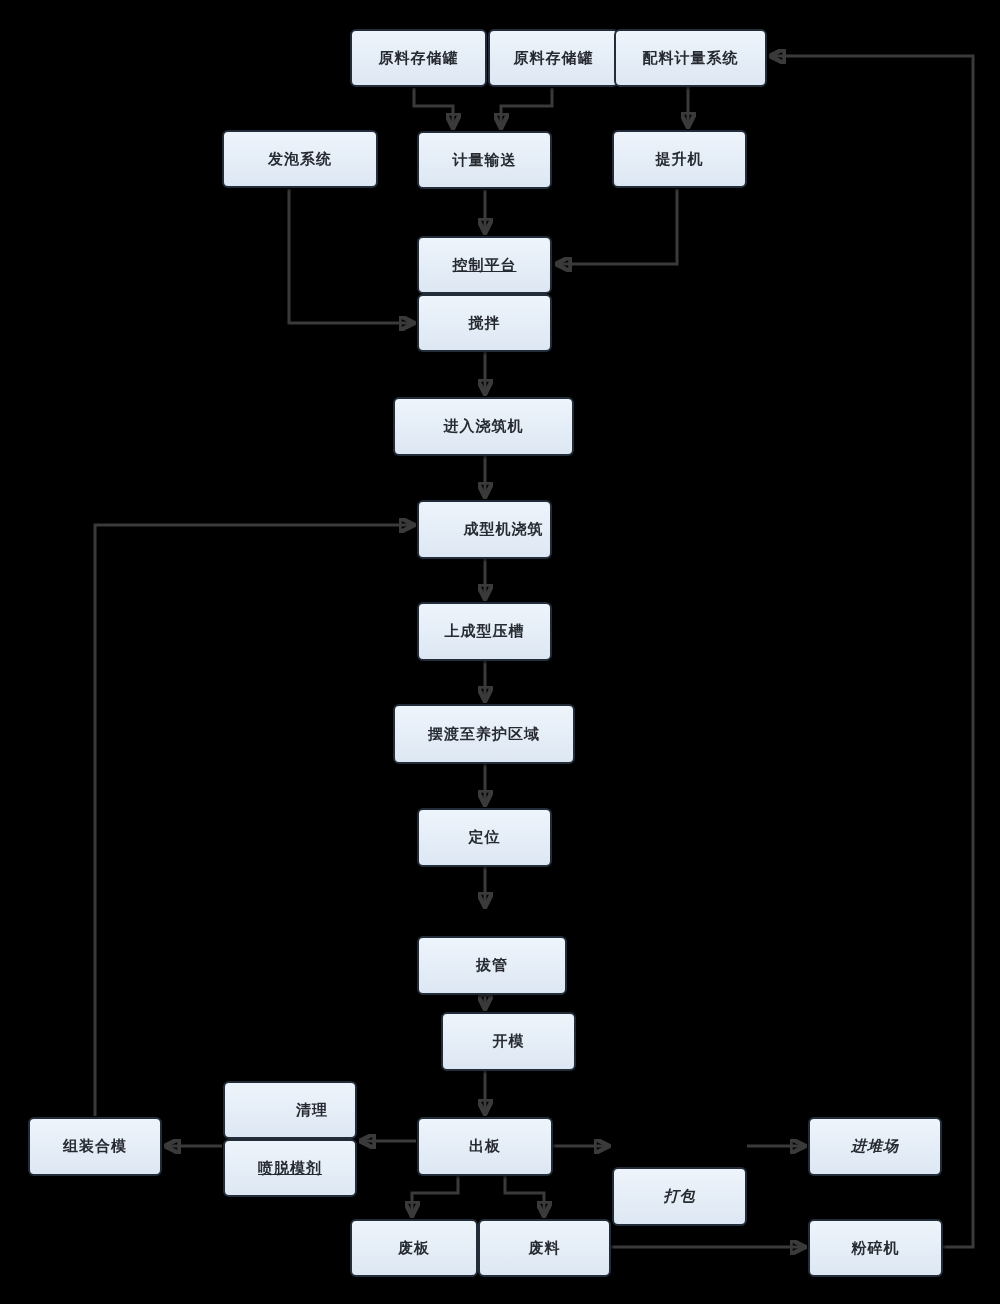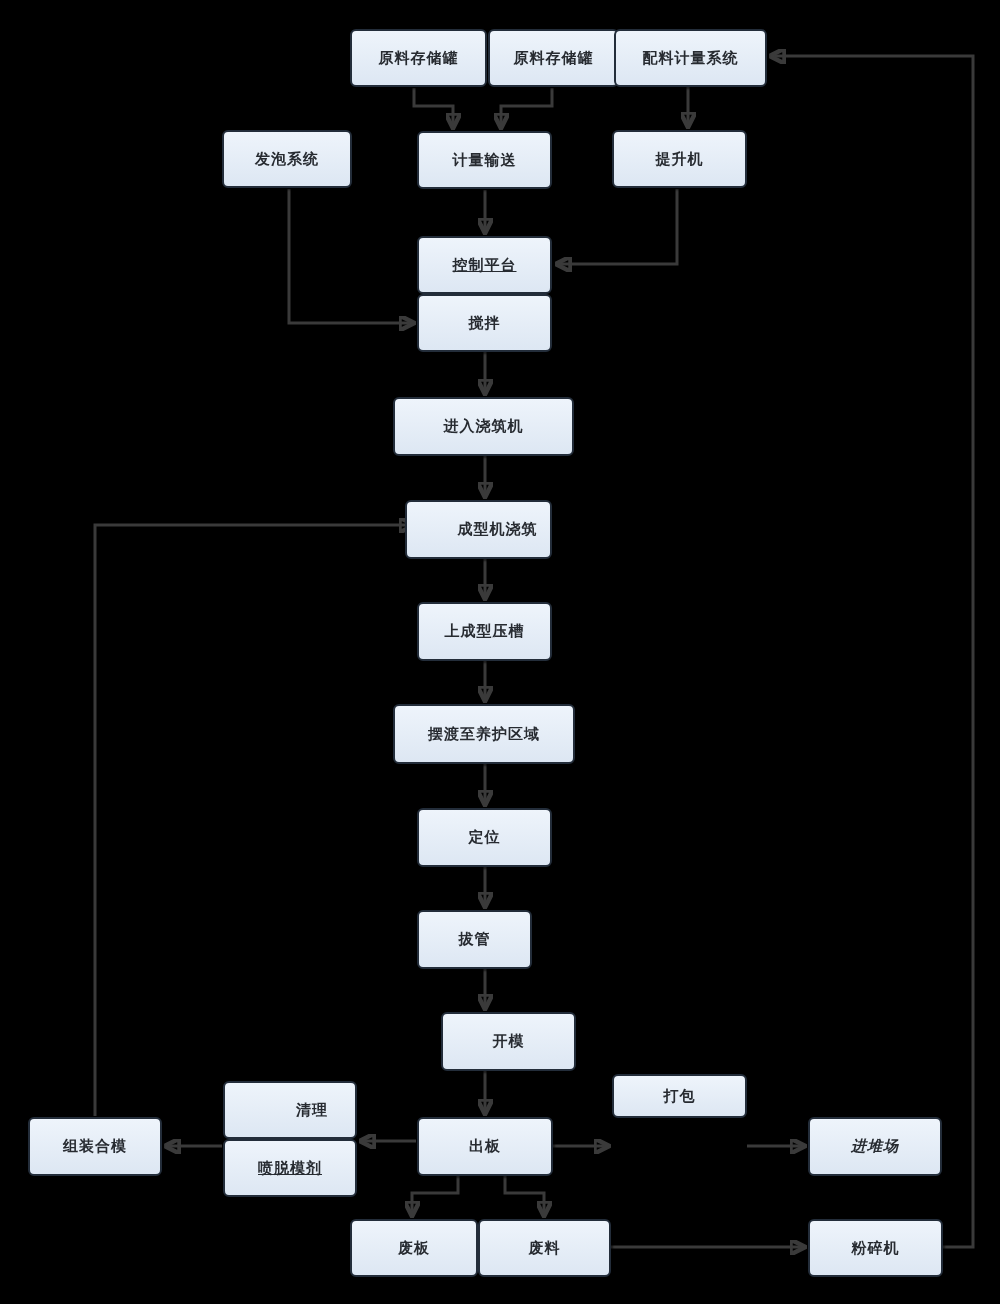--- a/index.html
+++ b/index.html
@@ -71,39 +71,39 @@
     <path d="M553,1146 H608" marker-end="url(#arrow)"></path>
     <path d="M747,1146 H804" marker-end="url(#arrow)"></path>
     <path d="M611,1247 H804" marker-end="url(#arrow)"></path>
     <path d="M943,1247 H973 V56 H771" marker-end="url(#arrow)"></path>
   </svg>
 
   <div class="node" style="left:350px; top:29px;  width:137px; height:58px;">原料存储罐</div>
   <div class="node" style="left:488px; top:29px;  width:131px; height:58px;">原料存储罐</div>
   <div class="node" style="left:614px; top:29px;  width:153px; height:58px;">配料计量系统</div>
 
-  <div class="node" style="left:222px; top:130px; width:130px; height:58px;">发泡系统</div>
+  <div class="node" style="left:222px; top:130px; width:156px; height:58px;">发泡系统</div>
   <div class="node" style="left:417px; top:131px; width:135px; height:58px;">计量输送</div>
   <div class="node" style="left:612px; top:130px; width:135px; height:58px;">提升机</div>
 
   <div class="node" style="left:417px; top:236px; width:135px; height:58px;text-decoration:underline;">控制平台</div>
   <div class="node" style="left:417px; top:294px; width:135px; height:58px;">搅拌</div>
 
   <div class="node" style="left:393px; top:397px; width:181px; height:59px;">进入浇筑机</div>
-  <div class="node" style="left:405px; top:500px; width:147px; height:59px;padding-left:38px;">成型机浇筑</div>
+  <div class="node" style="left:417px; top:500px; width:135px; height:59px;padding-left:38px;">成型机浇筑</div>
   <div class="node" style="left:417px; top:602px; width:135px; height:59px;">上成型压槽</div>
   <div class="node" style="left:393px; top:704px; width:182px; height:60px;">摆渡至养护区域</div>
   <div class="node" style="left:417px; top:808px; width:135px; height:59px;">定位</div>
-  <div class="node" style="left:417px; top:910px; width:115px; height:59px;">拔管</div>
+  <div class="node" style="left:417px; top:936px; width:150px; height:59px;">拔管</div>
   <div class="node" style="left:417px; top:1012px; width:135px; height:59px;margin-left:24px;">开模</div>
 
   <div class="node" style="left:223px; top:1081px; width:134px; height:58px;padding-left:44px;">清理</div>
   <div class="node" style="left:223px; top:1139px; width:134px; height:58px;text-decoration:underline;">喷脱模剂</div>
   <div class="node" style="left:28px;  top:1117px; width:134px; height:59px;">组装合模</div>
   <div class="node" style="left:417px; top:1117px; width:136px; height:59px;">出板</div>
-  <div class="node" style="left:612px; top:1074px; width:135px; height:44px;">打包</div>
+  <div class="node" style="left:612px; top:1167px; width:135px; height:59px;font-style:italic;">打包</div>
   <div class="node" style="left:808px; top:1117px; width:134px; height:59px;font-style:italic;">进堆场</div>
 
   <div class="node" style="left:350px; top:1219px; width:128px; height:58px;">废板</div>
   <div class="node" style="left:478px; top:1219px; width:133px; height:58px;">废料</div>
   <div class="node" style="left:808px; top:1219px; width:135px; height:58px;">粉碎机</div>
 
 </div>
 
 </body></html>

